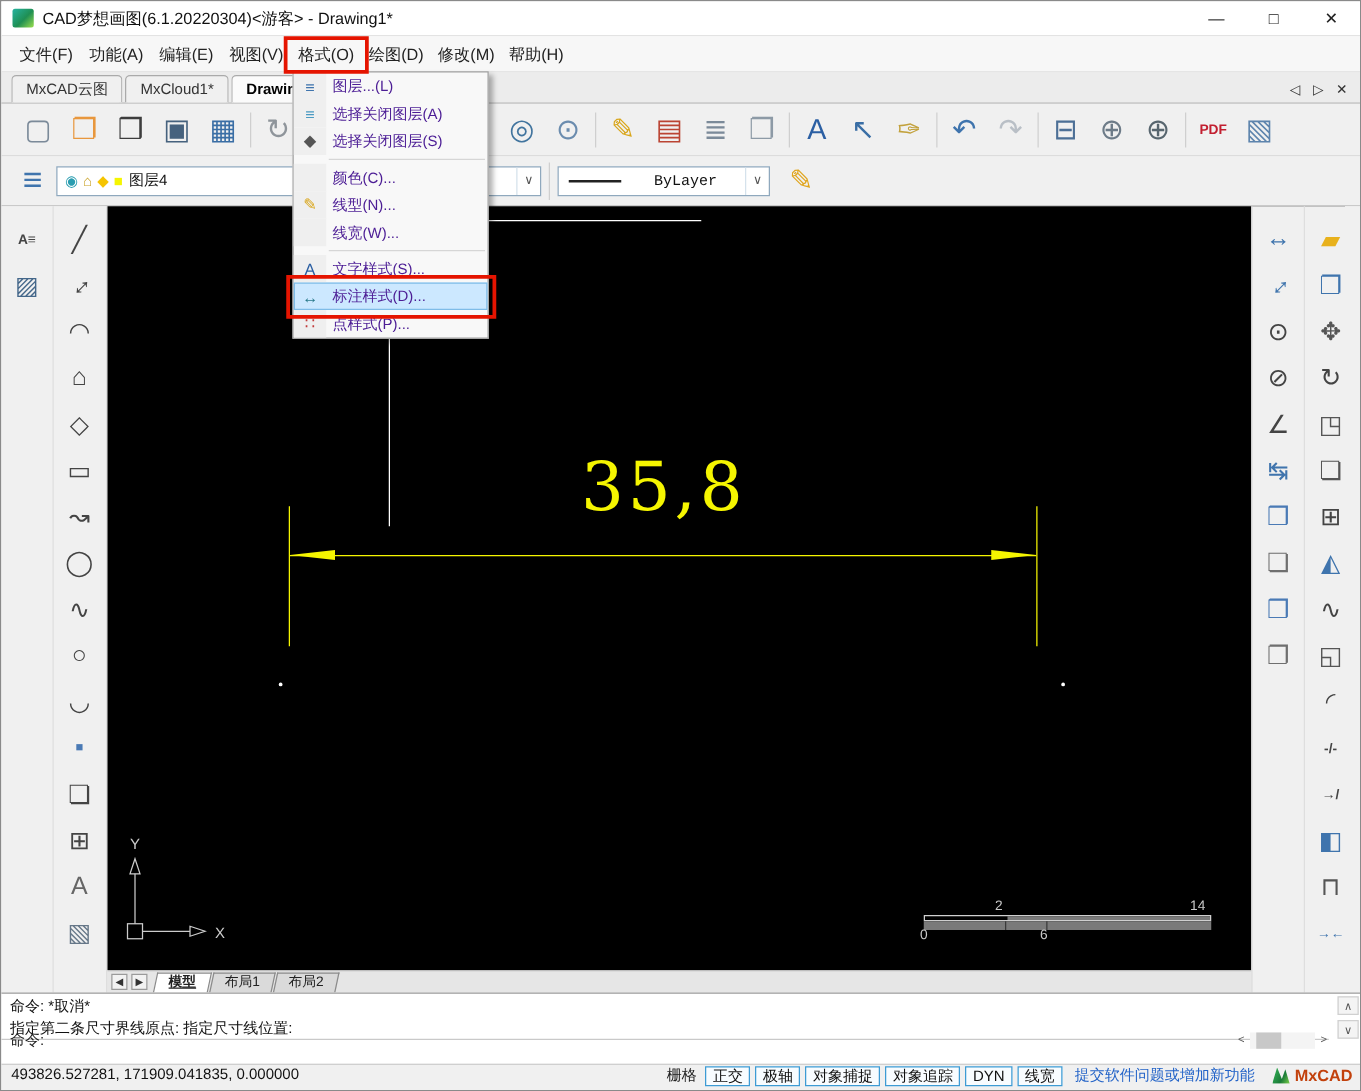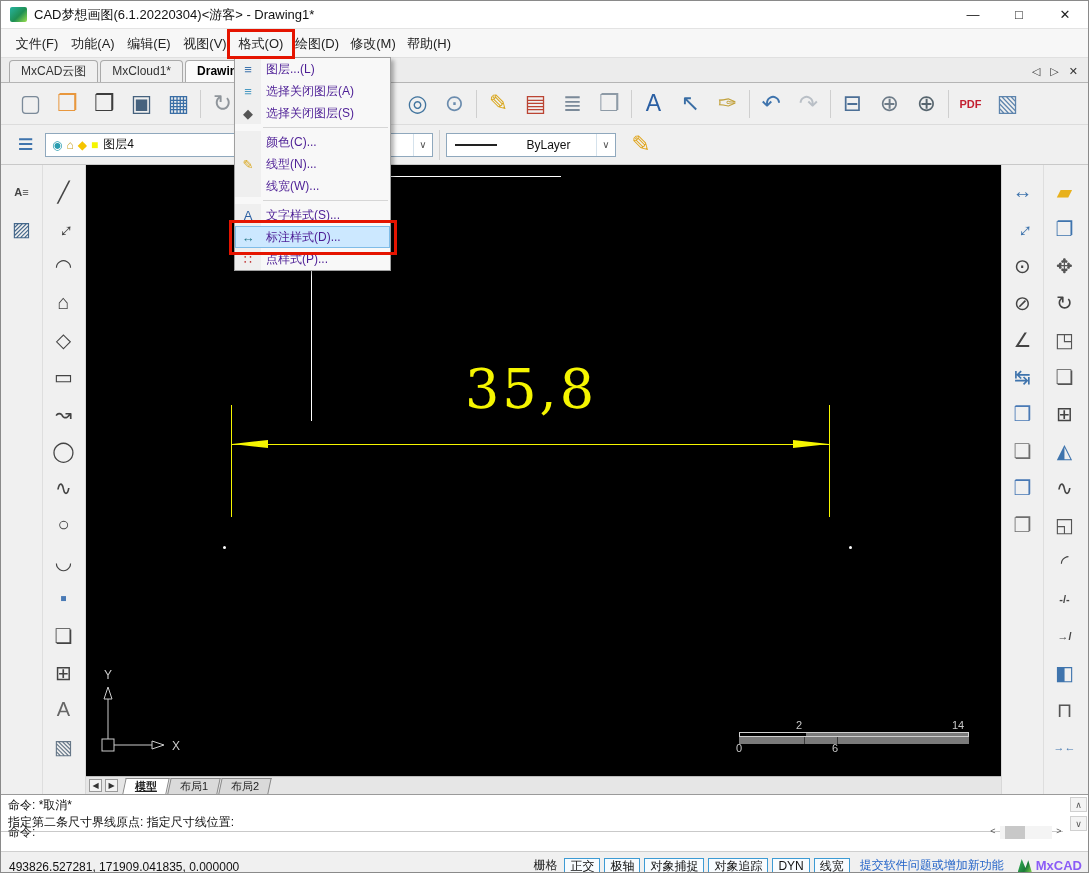--- a/index.html
+++ b/index.html
@@ -41,21 +41,21 @@
   .layerbar{position:absolute;left:0;top:124px;width:100%;height:40px;background:#f0f0f0;
     border-bottom:1px solid #c9c9c9;box-sizing:border-box;display:flex;align-items:center;}
   .layers-big{width:30px;height:30px;margin-left:10px;font-size:27px;font-weight:bold;
     color:#3f74ad;display:flex;align-items:center;justify-content:center;}
   .combo{height:24px;background:#fff;border:1px solid #8fa8bd;box-sizing:border-box;
     display:flex;align-items:center;font-size:12px;}
   .combo-layer{width:388px;margin-left:4px;}
   .combo-icons{display:flex;gap:4px;padding:0 5px 0 6px;}
   .li{font-size:12px;line-height:22px;}
   .combo-text{flex:1;color:#111;}
-  .serif{font-family:Liberation Sans, sans-serif;text-align:center;}
+  .serif{font-family:Liberation Mono, monospace;text-align:center;}
   .combo-arrow{width:18px;text-align:center;color:#555;font-size:10px;border-left:1px solid #d5e2ec;
     height:100%;line-height:22px;}
   .lsep{width:1px;height:30px;background:#cfcfcf;margin:0 6px;}
   .combo-bylayer{width:170px;}
   .bl-line{width:42px;border-top:2px solid #222;margin:0 4px 0 8px;}
   .pencil{width:34px;height:34px;margin-left:8px;font-size:23px;color:#e0a51d;
     display:flex;align-items:center;justify-content:center;}
   
   .left-tools{position:absolute;left:0;top:164px;width:85px;height:629px;background:#f0f0f0;
     display:flex;box-sizing:border-box;border-right:1px solid #d8d8d8;}
@@ -112,29 +112,29 @@
   .cmd-vscroll span{display:block;width:17px;height:15px;text-align:center;font-size:9px;
     line-height:15px;color:#555;background:#f4f4f4;border:1px solid #d0d0d0;box-sizing:border-box;}
   .cmd-prompt-row{position:absolute;left:0;top:28px;width:100%;height:19px;line-height:18px;}
   .cmd-prompt-row .cmd-line{padding-left:7px;}
   .hscroll{position:absolute;right:24px;top:2px;width:80px;height:14px;display:flex;align-items:center;}
   .hscroll span.arr{width:14px;height:14px;font-size:9px;line-height:13px;text-align:center;color:#555;}
   .htrack{flex:1;height:13px;background:#f4f4f4;position:relative;}
   .hthumb{position:absolute;left:5px;top:0;width:20px;height:13px;background:#c8c8c8;}
   
   .statusbar{position:absolute;left:0;top:850px;width:100%;height:23px;background:#f0f0f0;
-    border-top:1px solid #cfcfcf;box-sizing:border-box;display:flex;align-items:flex-end;font-size:12px;}
+    border-top:1px solid #cfcfcf;box-sizing:border-box;display:flex;align-items:flex-start;font-size:12px;}
   .coords{padding-left:8px;color:#111;}
   .sright{margin-left:auto;display:flex;align-items:center;gap:4px;padding-right:6px;}
   .sgrid{margin-right:3px;color:#222;}
   .stoggles{display:flex;gap:4px;}
   .stoggle{padding:0 5px;height:16px;line-height:15px;border:1px solid #3d9bd4;background:#f8fcff;
     color:#111;box-sizing:border-box;}
   .slink{color:#2464c8;margin:0 10px 0 6px;text-decoration:none;}
-  .brand{display:flex;align-items:center;gap:4px;font-weight:bold;font-size:13px;color:#8b5cf6;}
+  .brand{display:flex;align-items:center;gap:4px;font-weight:bold;font-size:13px;color:#c2410c;}
   .brand-icon{width:14px;height:13px;background:linear-gradient(120deg,#35b558 0%,#1b7b38 60%,#7fd44a 100%);
     clip-path:polygon(0 100%,28% 0,55% 70%,75% 10%,100% 100%);}
   
   .fmt-menu{position:absolute;left:233px;top:56px;width:157px;background:#f8f8f8;
     border:1px solid #9f9f9f;box-shadow:3px 3px 4px rgba(0,0,0,.3);z-index:50;box-sizing:border-box;}
   .menu-item{display:flex;align-items:center;height:22px;font-size:12px;box-sizing:border-box;}
   .mi-icon{width:26px;height:100%;display:flex;align-items:center;justify-content:center;
     font-size:13px;background:#efefef;flex-shrink:0;}
   .menu-item.highlighted{background:#cce8ff;outline:1px solid #7fbce8;outline-offset:-1px;}
   .menu-item.highlighted .mi-icon{background:transparent;}

